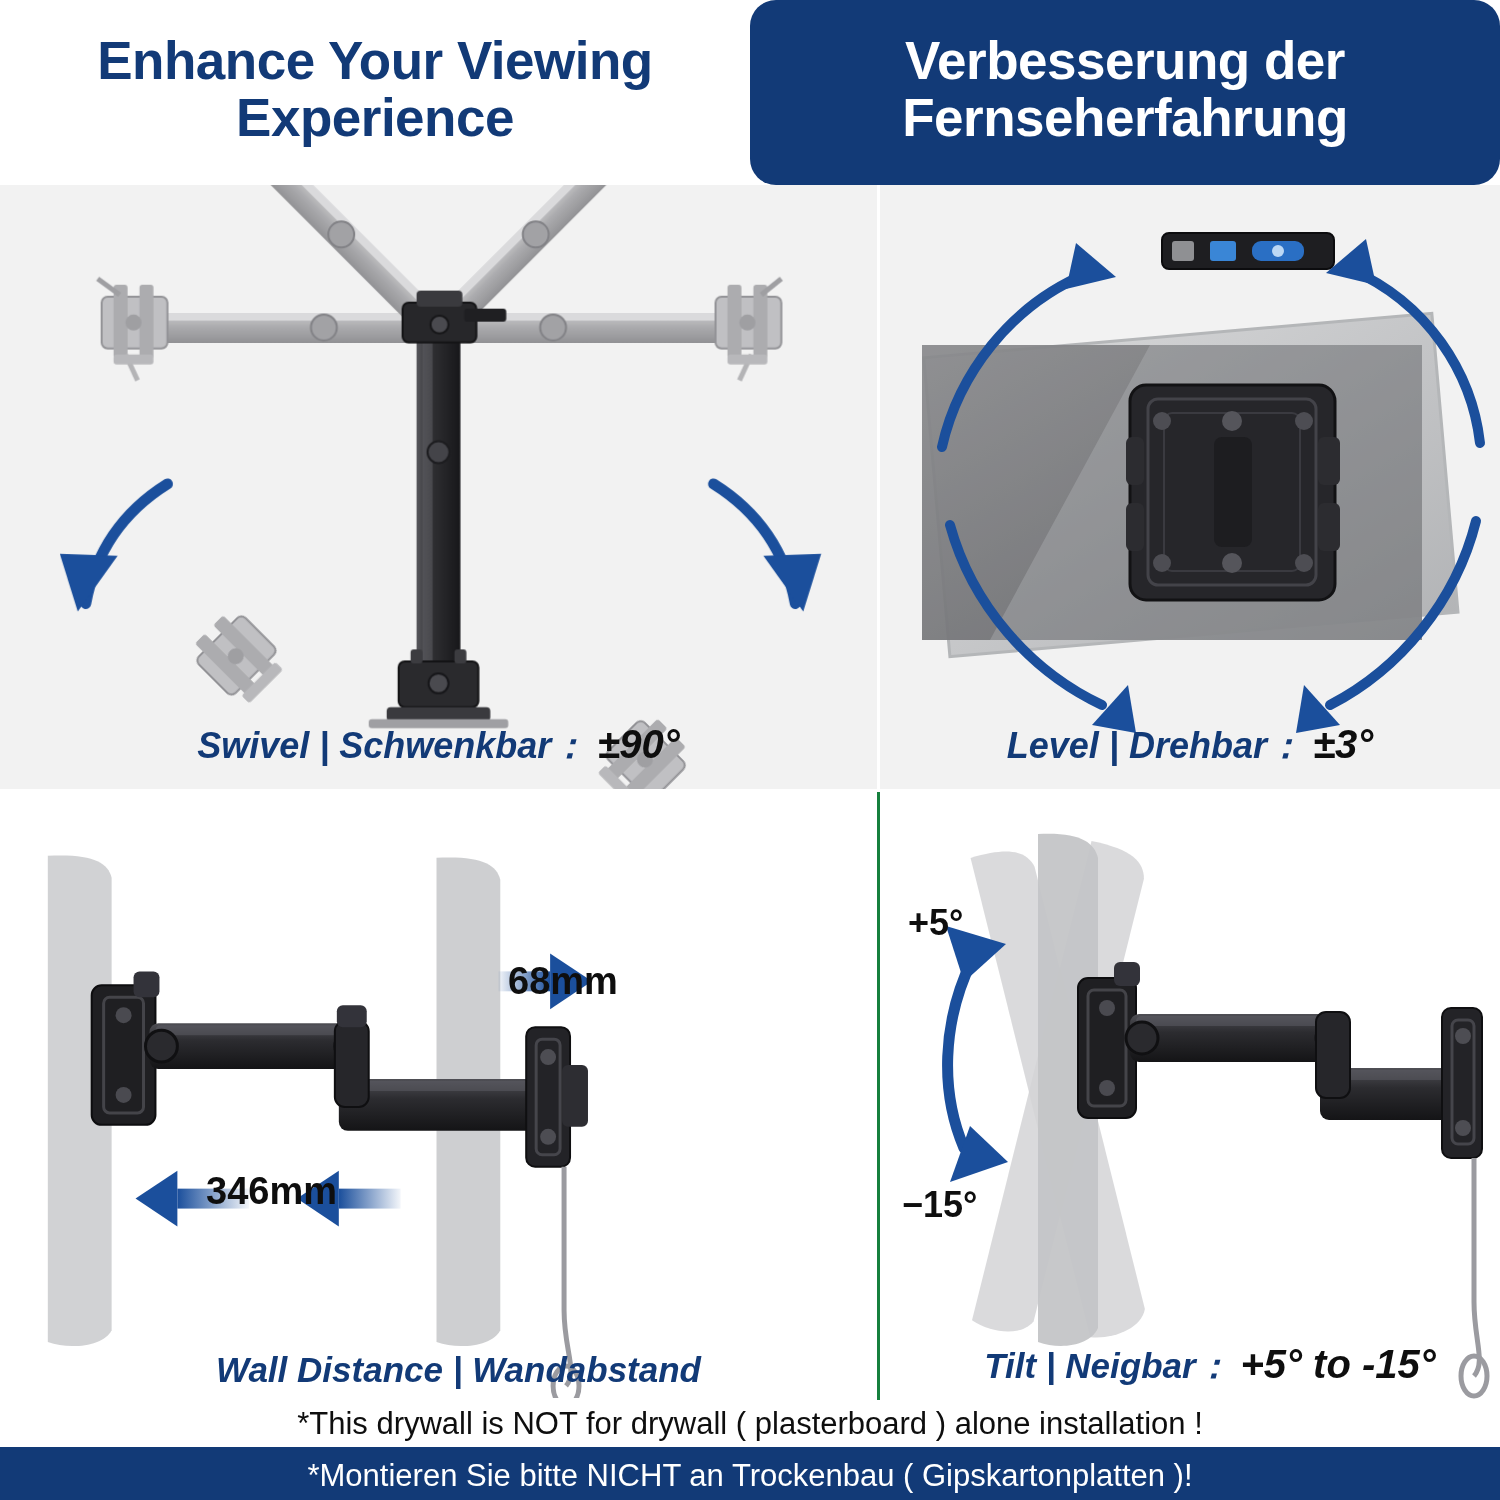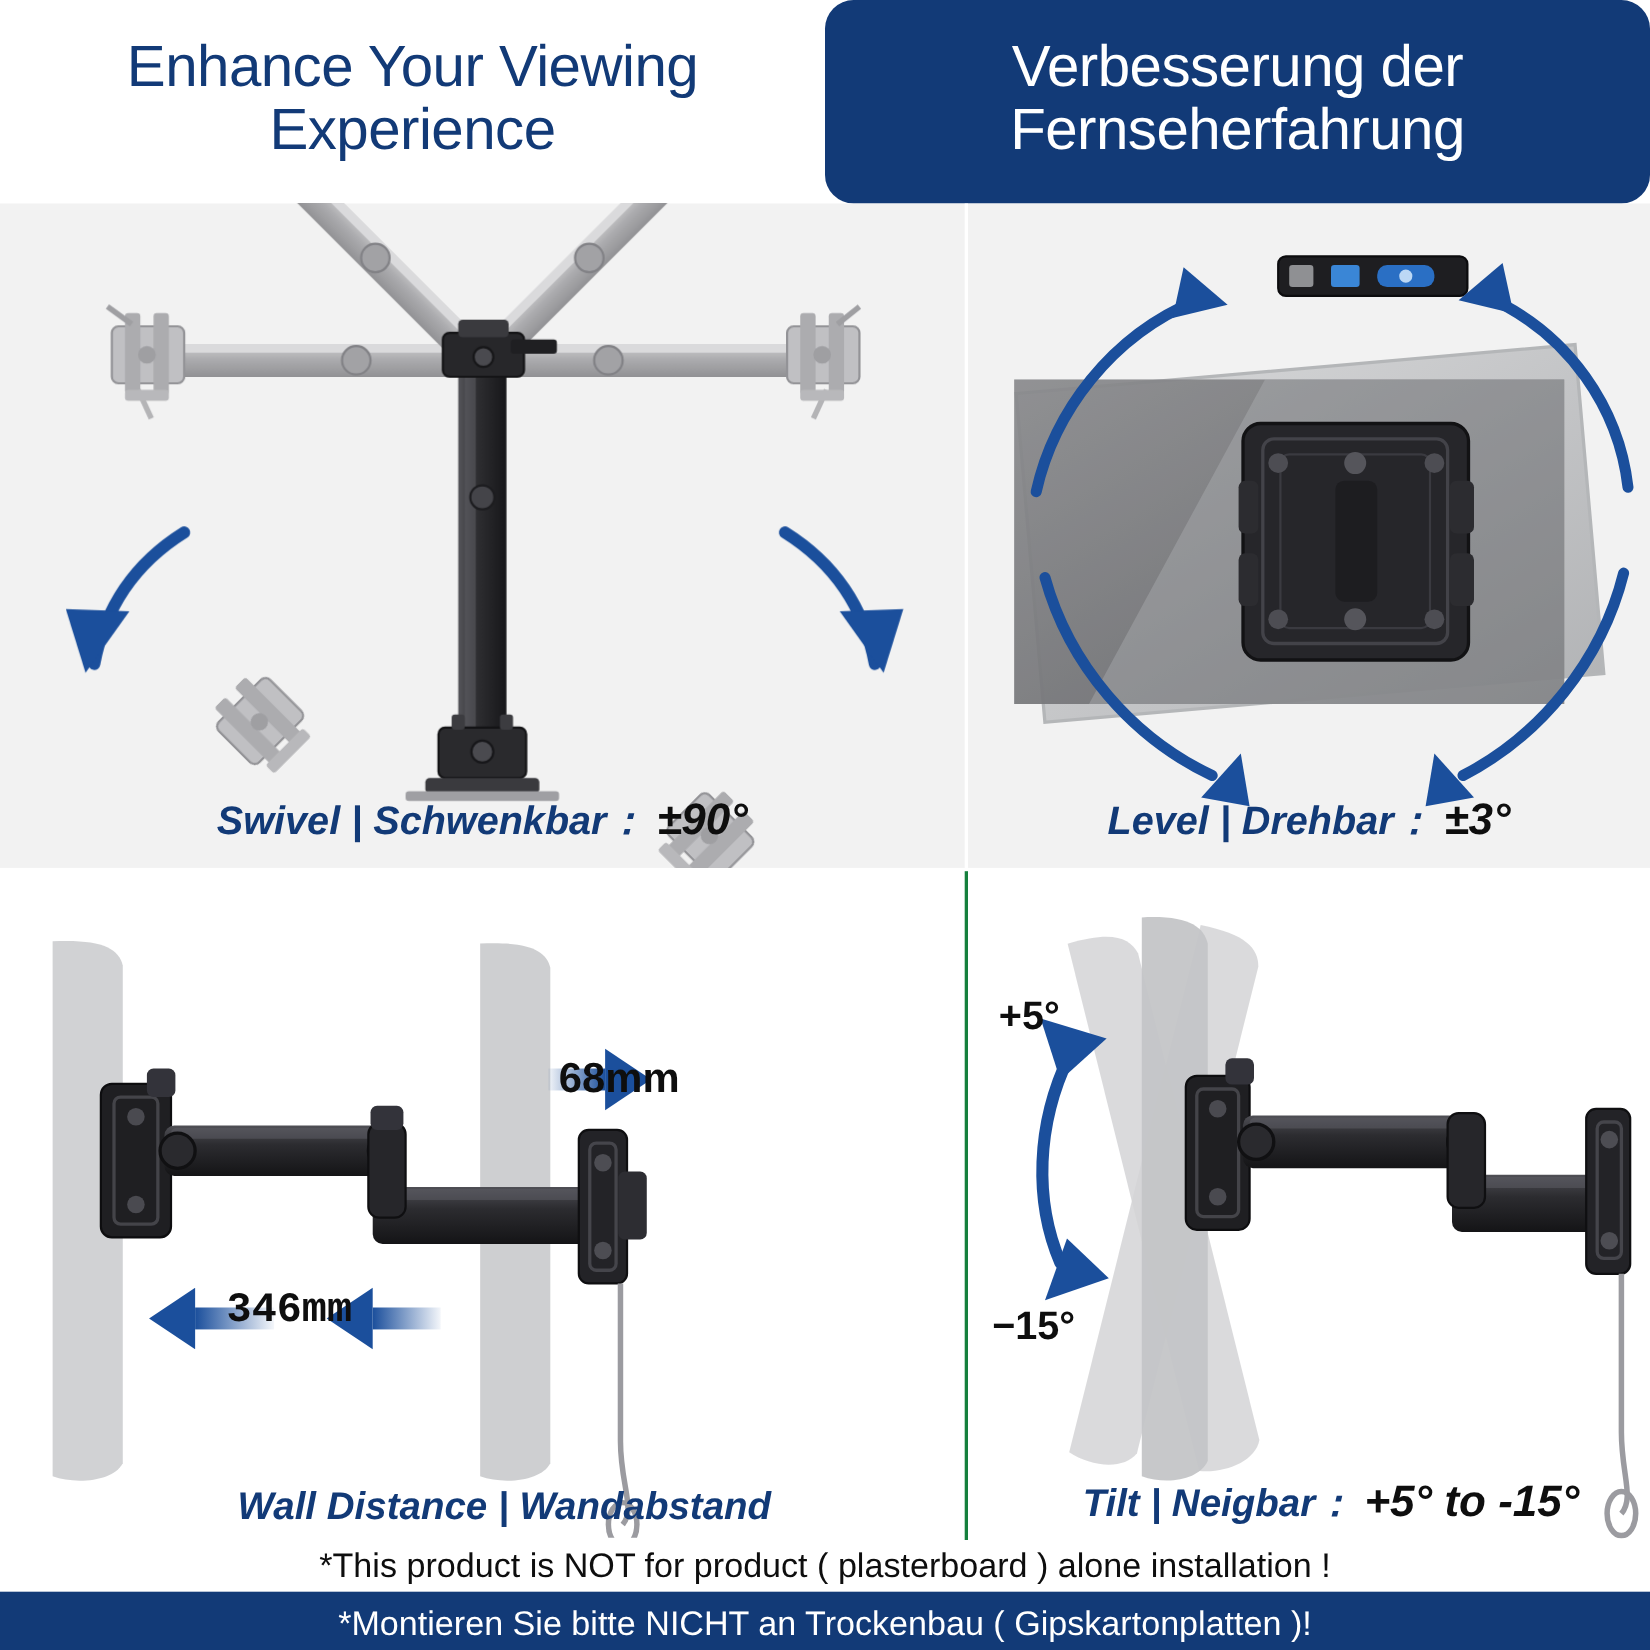--- a/index.html
+++ b/index.html
@@ -42,21 +42,21 @@
   }
   .header-right {
     background: #123a77;
     color: #ffffff;
     border-radius: 26px;
   }
   .header h1 {
     margin: 16px;
     font-size: 53px;
     line-height: 1.06;
-    font-weight: normal;
+    font-weight: bold;
     letter-spacing: -0.5px;
   }
 
   
   .grid {
     position: relative;
     width: 1500px;
     height: 1215px;
     display: grid;
     grid-template-columns: 880px 620px;
@@ -399,21 +399,21 @@
 
         <g>
           <rect x="178" y="398" width="72" height="20" fill="url(#arrowfade)"></rect>
           <polygon points="178,380 136,408 178,436" fill="#1b4f9c"></polygon>
           <rect x="340" y="398" width="62" height="20" fill="url(#arrowfade)"></rect>
           <polygon points="340,380 298,408 340,436" fill="#1b4f9c"></polygon>
         </g>
       </svg>
 
       <div class="dim-label" style="left:508px; top:168px;">68mm</div>
-      <div class="dim-label" style="left:206px; top:378px;font-family:Liberation Mono, monospace;">346mm</div>
+      <div class="dim-label" style="left:206px; top:378px;">346mm</div>
 
       <div class="caption caption-bl">
         <span>Wall Distance | Wandabstand</span>
       </div>
     </div>
 
     <div class="panel p-br white">
       <svg class="art" viewBox="0 0 620 608">
         <defs>
           <linearGradient id="armdk2" x1="0" y1="0" x2="0" y2="1">
@@ -472,17 +472,17 @@
 
       <div class="caption caption-br">
         <span>Tilt | Neigbar：</span>
         <span class="val">+5° to -15°</span>
       </div>
     </div>
 
   </div>
 
   <div class="footer">
-    <div class="footer-line1">*This product is NOT for product ( plasterboard ) alone installation !</div>
+    <div class="footer-line1">*This drywall is NOT for drywall ( plasterboard ) alone installation !</div>
     <div class="footer-line2">*Montieren Sie bitte NICHT an Trockenbau ( Gipskartonplatten )!</div>
   </div>
 
 </div>
 
 </body></html>

